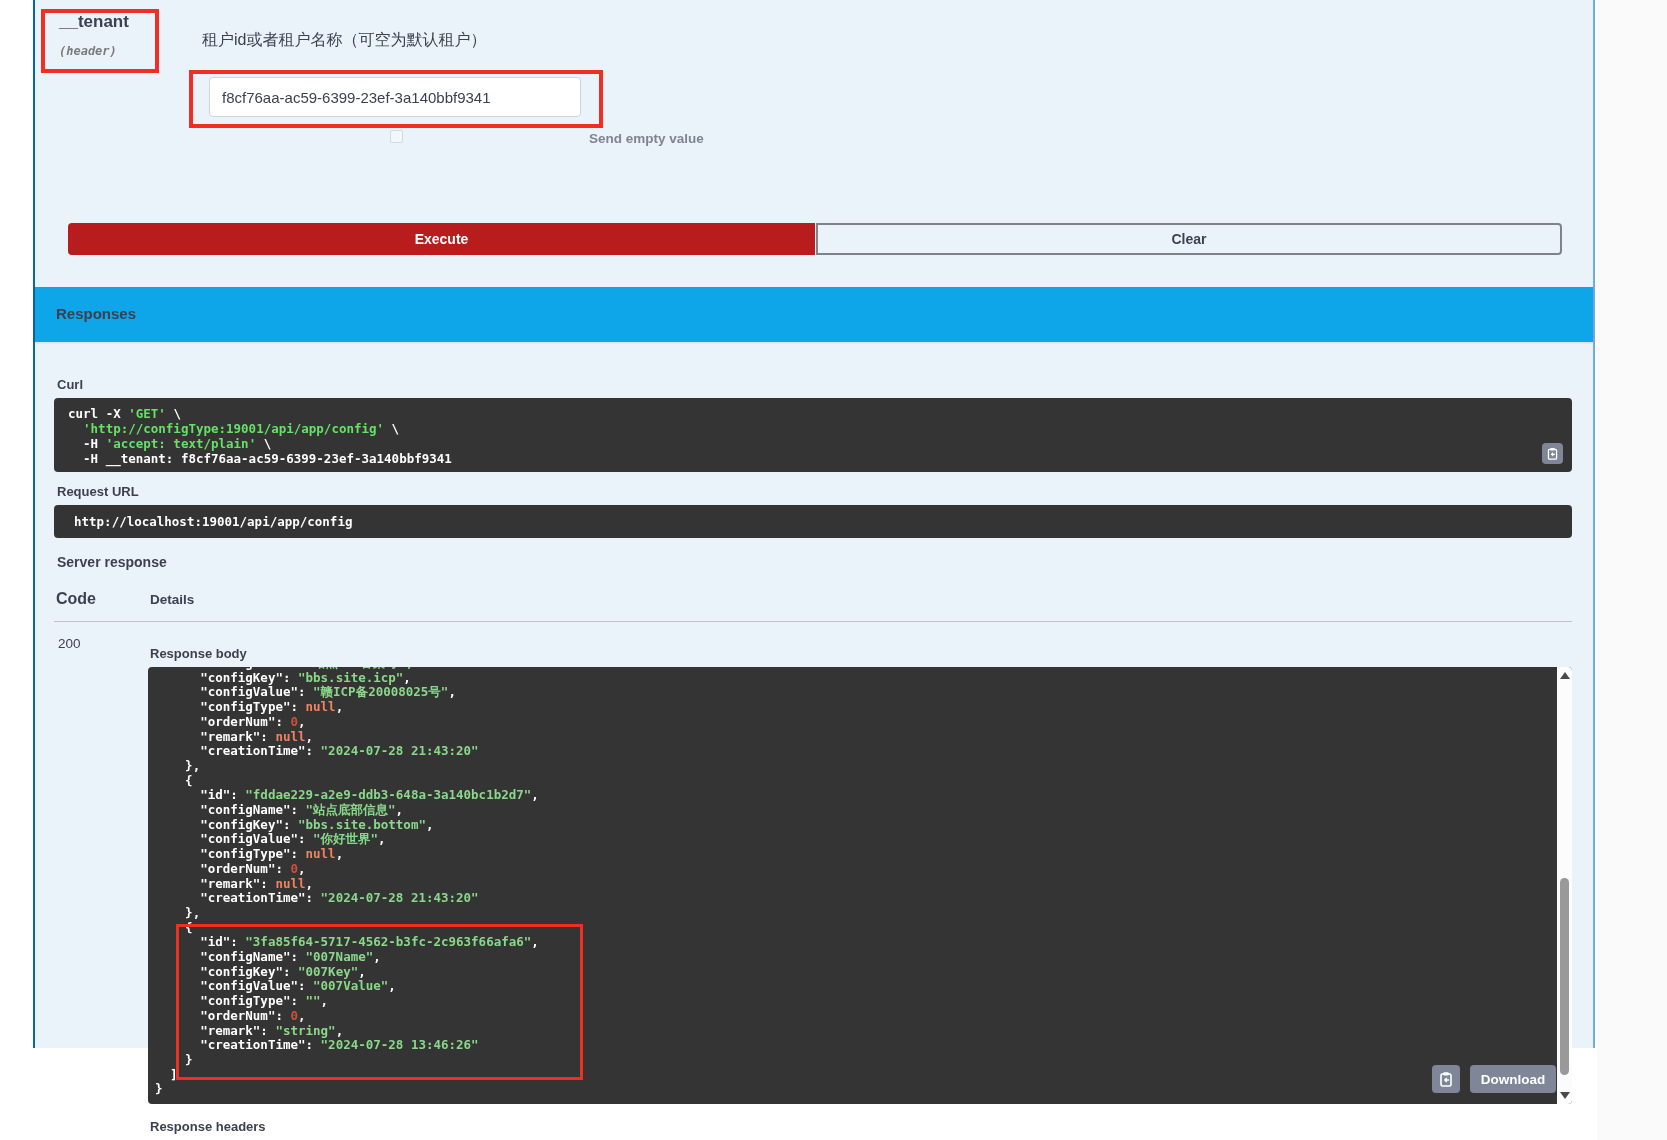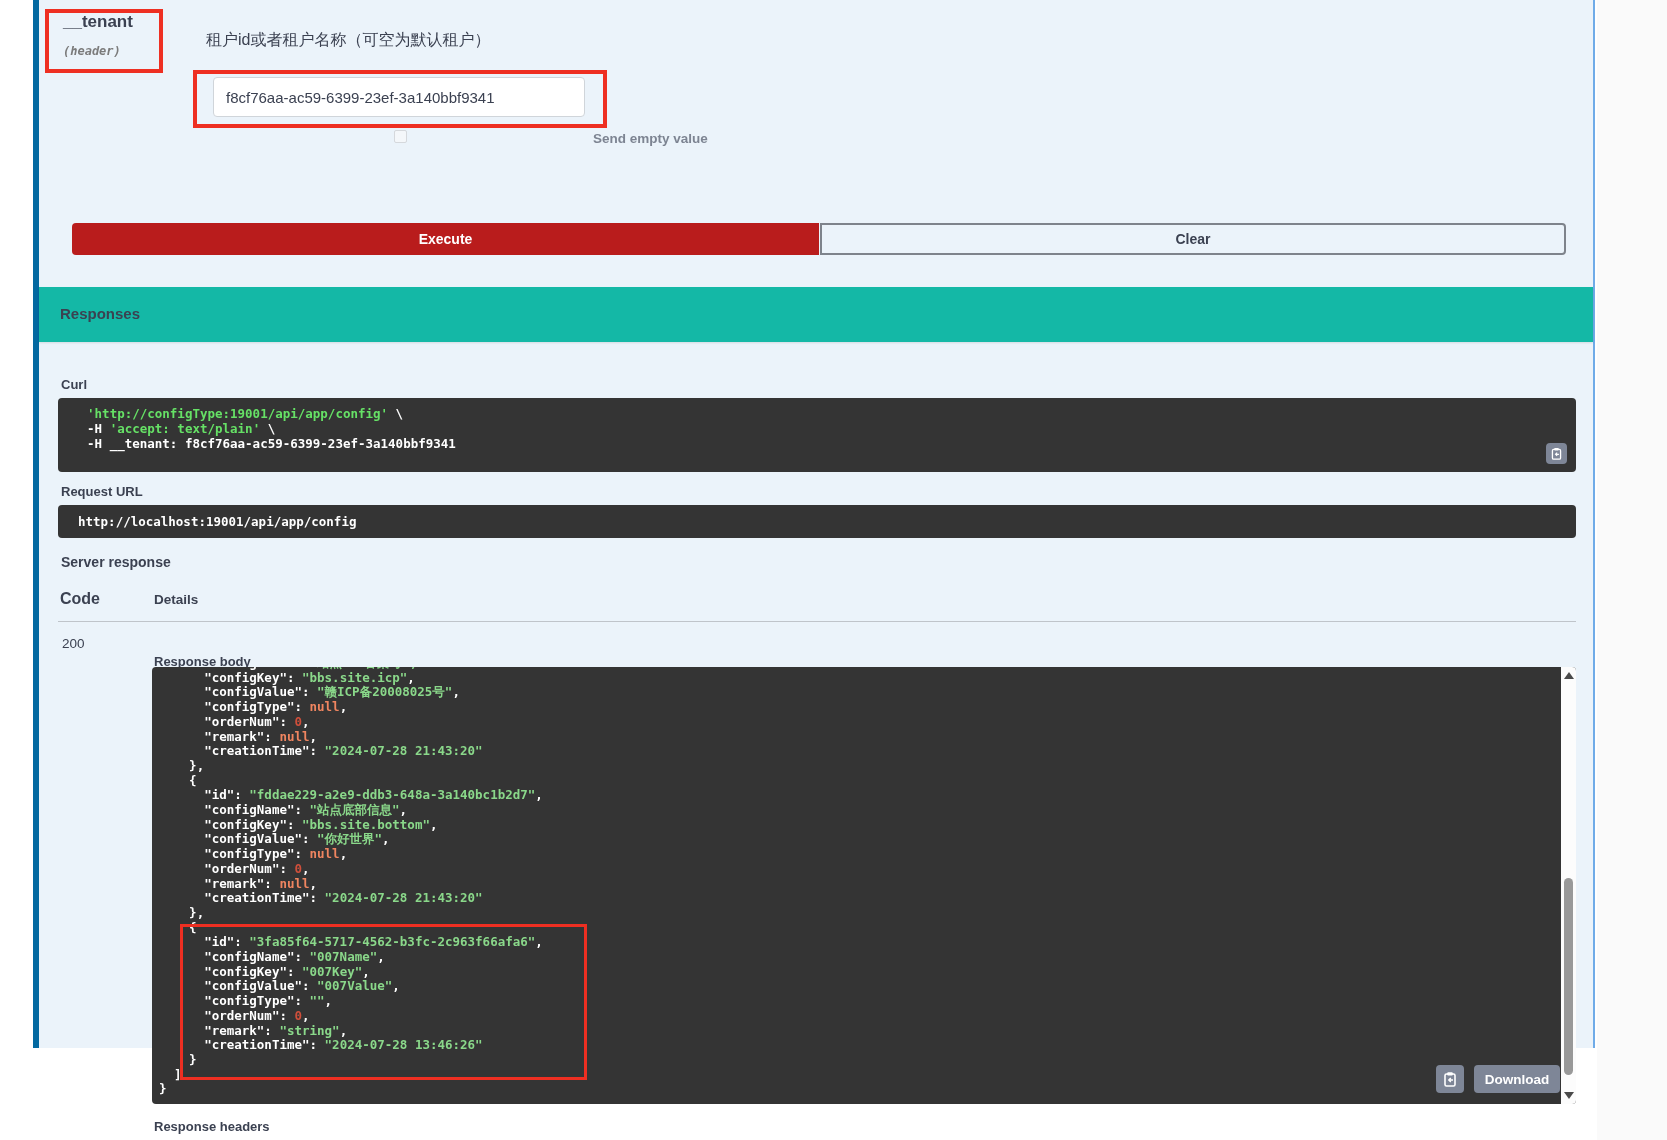--- a/index.html
+++ b/index.html
@@ -3,23 +3,23 @@
 <meta charset="utf-8">
 <style>
   * { margin:0; padding:0; box-sizing:border-box; }
   html,body { background:#fff; }
   body { font-family:"Liberation Sans", sans-serif; color:#3b4151; }
   .canvas { position:relative; width:1667px; height:1140px; overflow:hidden; background:#ffffff; }
   .abs { position:absolute; }
 
   .right-gutter { left:1597px; top:0; width:70px; height:1140px; background:#fafafa; }
   .opblock { left:33px; top:0; width:1562px; height:1048px; background:#ebf3fa;
-             border-left:6px solid #0369a1; border-right:2px solid #6fabe8; }
+             border-left:2px solid #0369a1; border-right:2px solid #6fabe8; }
 
-  .resp-header-band { left:0; top:287px; width:100%; height:55px; background:#14b8a6;
+  .resp-header-band { left:0; top:287px; width:100%; height:55px; background:#0ea5e9;
                       box-shadow:0 1px 2px rgba(0,0,0,.10); }
   .resp-header-band .title { position:absolute; left:21px; top:18px; font-size:15px; font-weight:700; color:#3b4151; }
 
   .red-box { border:4px solid #ee2f22; background:transparent; pointer-events:none; }
 
   .param-name { left:24px; top:12px; font-size:17px; font-weight:700; color:#3b4151; }
   .param-loc  { left:24px; top:44px; font-size:12px; font-style:italic; font-weight:600;
                 color:#7b7b7b; font-family:"DejaVu Sans Mono", monospace; }
   .param-desc { left:167px; top:30px; font-size:16px; color:#3b4151; }
 
@@ -43,21 +43,21 @@
   .curl-block { left:19px; top:398px; width:1518px; height:74px; padding:8px 14px; }
   .curl-block div, .body-pre div { white-space:pre; line-height:15px; }
   .curl-block .s { color:#66e166; }
 
   .url-block { left:19px; top:505px; width:1518px; height:33px; line-height:33px; padding:0 20px; }
 
   .thead-line { left:19px; top:621px; width:1518px; height:0; border-top:1px solid #bfc4ca; }
   .code-col-h { left:21px; top:590px; font-size:16px; font-weight:700; }
   .details-col-h { left:115px; top:592px; font-size:13.5px; font-weight:700; }
   .status-code { left:23px; top:636px; font-size:13.5px; color:#3b4151; }
-  .resp-body-lbl { left:115px; top:646px;margin-top:8px; }
+  .resp-body-lbl { left:115px; top:646px; }
 
   .body-block { left:113px; top:667px; width:1424px; height:437px; background:#343434; border-radius:4px; }
   .body-scroll { position:absolute; left:0; top:0; right:15px; bottom:0; overflow:hidden; }
   .body-pre { position:absolute; left:7px; top:-11px; font-family:"DejaVu Sans Mono", monospace;
               font-weight:700; font-size:12.5px; color:#fff; }
   .body-pre div { line-height:14.7px; }
   .body-pre .s { color:#8ad88a; }
   .body-pre .n { color:#ef8560; }
   .body-pre .d { color:#cf4f3b; }
 
@@ -101,20 +101,21 @@
 
     <button class="abs btn-execute">Execute</button>
     <button class="abs btn-clear">Clear</button>
 
     <div class="abs resp-header-band">
       <div class="title">Responses</div>
     </div>
 
     <div class="abs sec-lbl" style="left:22px; top:377px;">Curl</div>
     <div class="abs code-block curl-block">
+        <div><span>curl -X </span><span class="s">'GET'</span><span> \</span></div>
         <div><span class="s">  'http://configType:19001/api/app/config'</span><span> \</span></div>
         <div><span>  -H </span><span class="s">'accept: text/plain'</span><span> \</span></div>
         <div><span>  -H __tenant: f8cf76aa-ac59-6399-23ef-3a140bbf9341</span></div>
       </div>
     <button class="abs slate-btn curl-copy">
       <span>
         <svg width="13" height="13" viewBox="0 0 16 16">
           <rect x="3" y="3" width="10" height="12" rx="1.5" fill="none" stroke="#fff" stroke-width="1.6"></rect>
           <rect x="5.2" y="1.2" width="5.6" height="3.2" rx="1" fill="#fff"></rect>
           <path d="M11 9 L7 9 M8.8 7 L6.8 9 L8.8 11" stroke="#fff" stroke-width="1.4" fill="none"></path>

